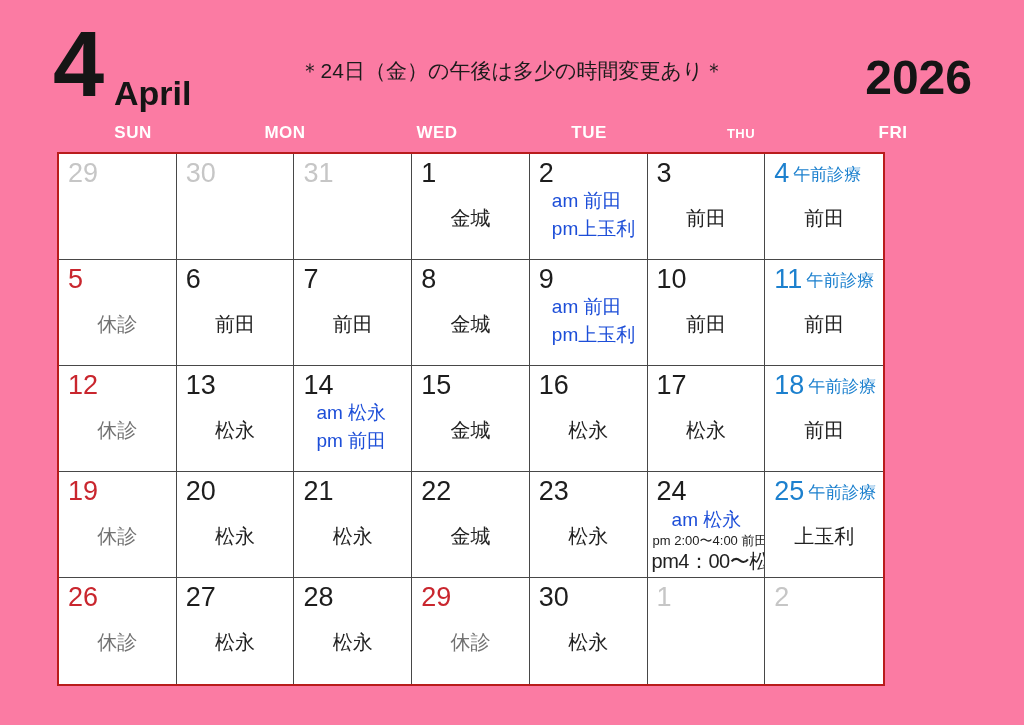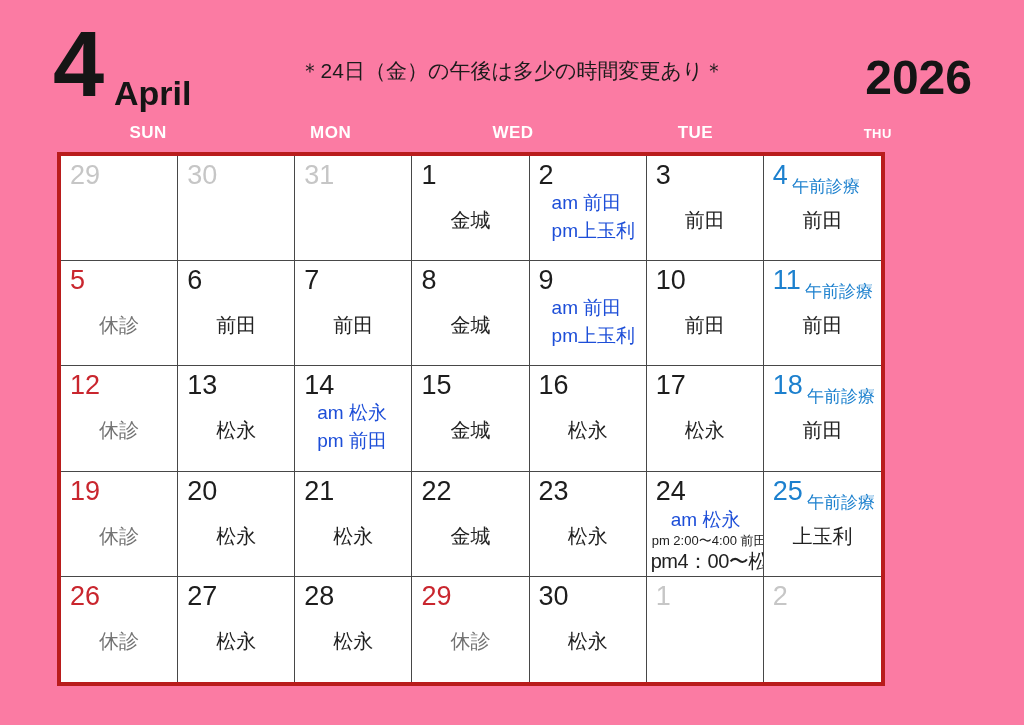--- a/index.html
+++ b/index.html
@@ -6,37 +6,37 @@
   body{
     width:1024px;height:725px;position:relative;overflow:hidden;
     background:#FB7BA3;
     font-family:"Liberation Sans",sans-serif;
     color:#1b1b1b;
   }
   .month-number{position:absolute;left:53px;top:18px;font-size:92px;font-weight:600;line-height:1;color:#151515;}
   .month-name{position:absolute;left:114px;top:64px;font-size:34px;font-weight:600;color:#151515;margin-top:10px;}
   .year{position:absolute;right:52px;top:50px;font-size:48px;font-weight:600;color:#151515;}
   .note{position:absolute;left:0;right:0;top:57px;text-align:center;font-size:21px;color:#1b1b1b;}
-  .weekday-row{position:absolute;left:57px;top:121px;width:912px;display:grid;grid-template-columns:repeat(5,1fr);}
+  .weekday-row{position:absolute;left:57px;top:121px;width:912px;display:grid;grid-template-columns:repeat(6,1fr);}
   .weekday{text-align:center;color:#ffffff;font-weight:bold;font-size:17px;letter-spacing:0.5px;line-height:24px;}
   .weekday-row .weekday:nth-child(5){font-size:13px;line-height:26px;}
   .calendar{
     position:absolute;left:57px;top:152px;width:828px;height:534px;
-    background:#ffffff;border:4px solid #b91c1c;box-sizing:border-box;
+    background:#ffffff;border:2px solid #b91c1c;box-sizing:border-box;
     display:grid;grid-template-columns:repeat(7,1fr);grid-template-rows:repeat(5,1fr);
   }
   .cell{position:relative;border-right:1.5px solid #474747;border-bottom:1.5px solid #474747;box-sizing:border-box;overflow:hidden;}
   .cell:nth-child(7n){border-right:none;}
   .cell:nth-last-child(-n+7){border-bottom:none;}
   .day-line{position:absolute;top:4px;left:9px;font-size:27px;line-height:30px;display:flex;align-items:flex-start;white-space:nowrap;}
   .t-black{color:#1d1d1d;}
   .t-gray{color:#c6c6c6;}
   .t-red{color:#c9262e;}
   .t-blue{color:#1c80ce;}
-  .day-suffix{font-size:17px;color:#1c80ce;margin-left:4px;margin-top:12px;font-weight:400;}
+  .day-suffix{font-size:17px;color:#1c80ce;margin-left:4px;margin-top:2px;font-weight:400;}
   .body-name{position:absolute;top:52px;left:0;right:0;text-align:center;font-size:20px;line-height:24px;color:#222222;}
   .body-name.red{color:#737373;}
   .body-ampm{position:absolute;top:33px;left:0;right:0;}
   .line-ampm{font-size:19px;line-height:28px;padding-left:22px;color:#1d4ed8;white-space:nowrap;}
   .body-special{position:absolute;top:36px;left:0;right:0;}
   .body-special .line-ampm{line-height:24px;padding-left:24px;}
   .line-small{font-size:13px;line-height:17px;padding-left:5px;color:#222222;white-space:nowrap;}
   .line-big{font-size:20px;line-height:25px;padding-left:4px;color:#222222;white-space:nowrap;letter-spacing:-0.5px;}
 </style>
 </head>

